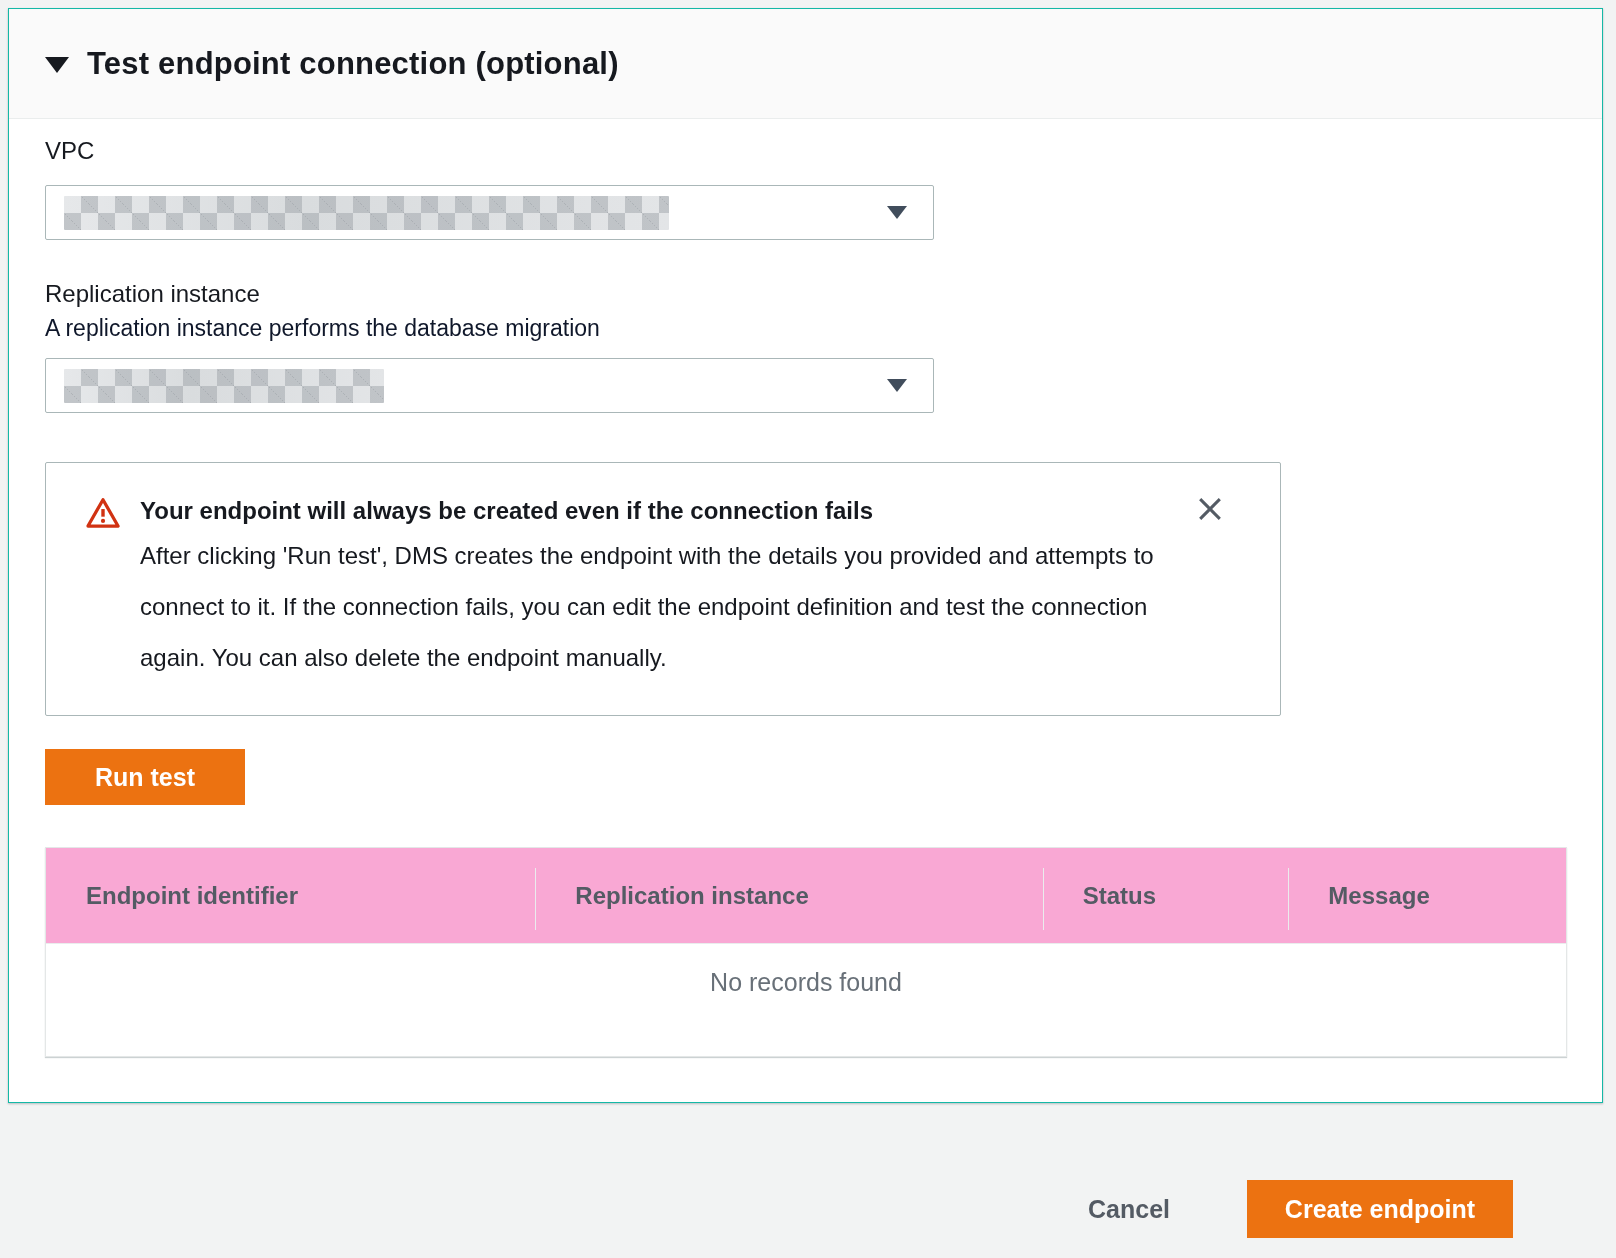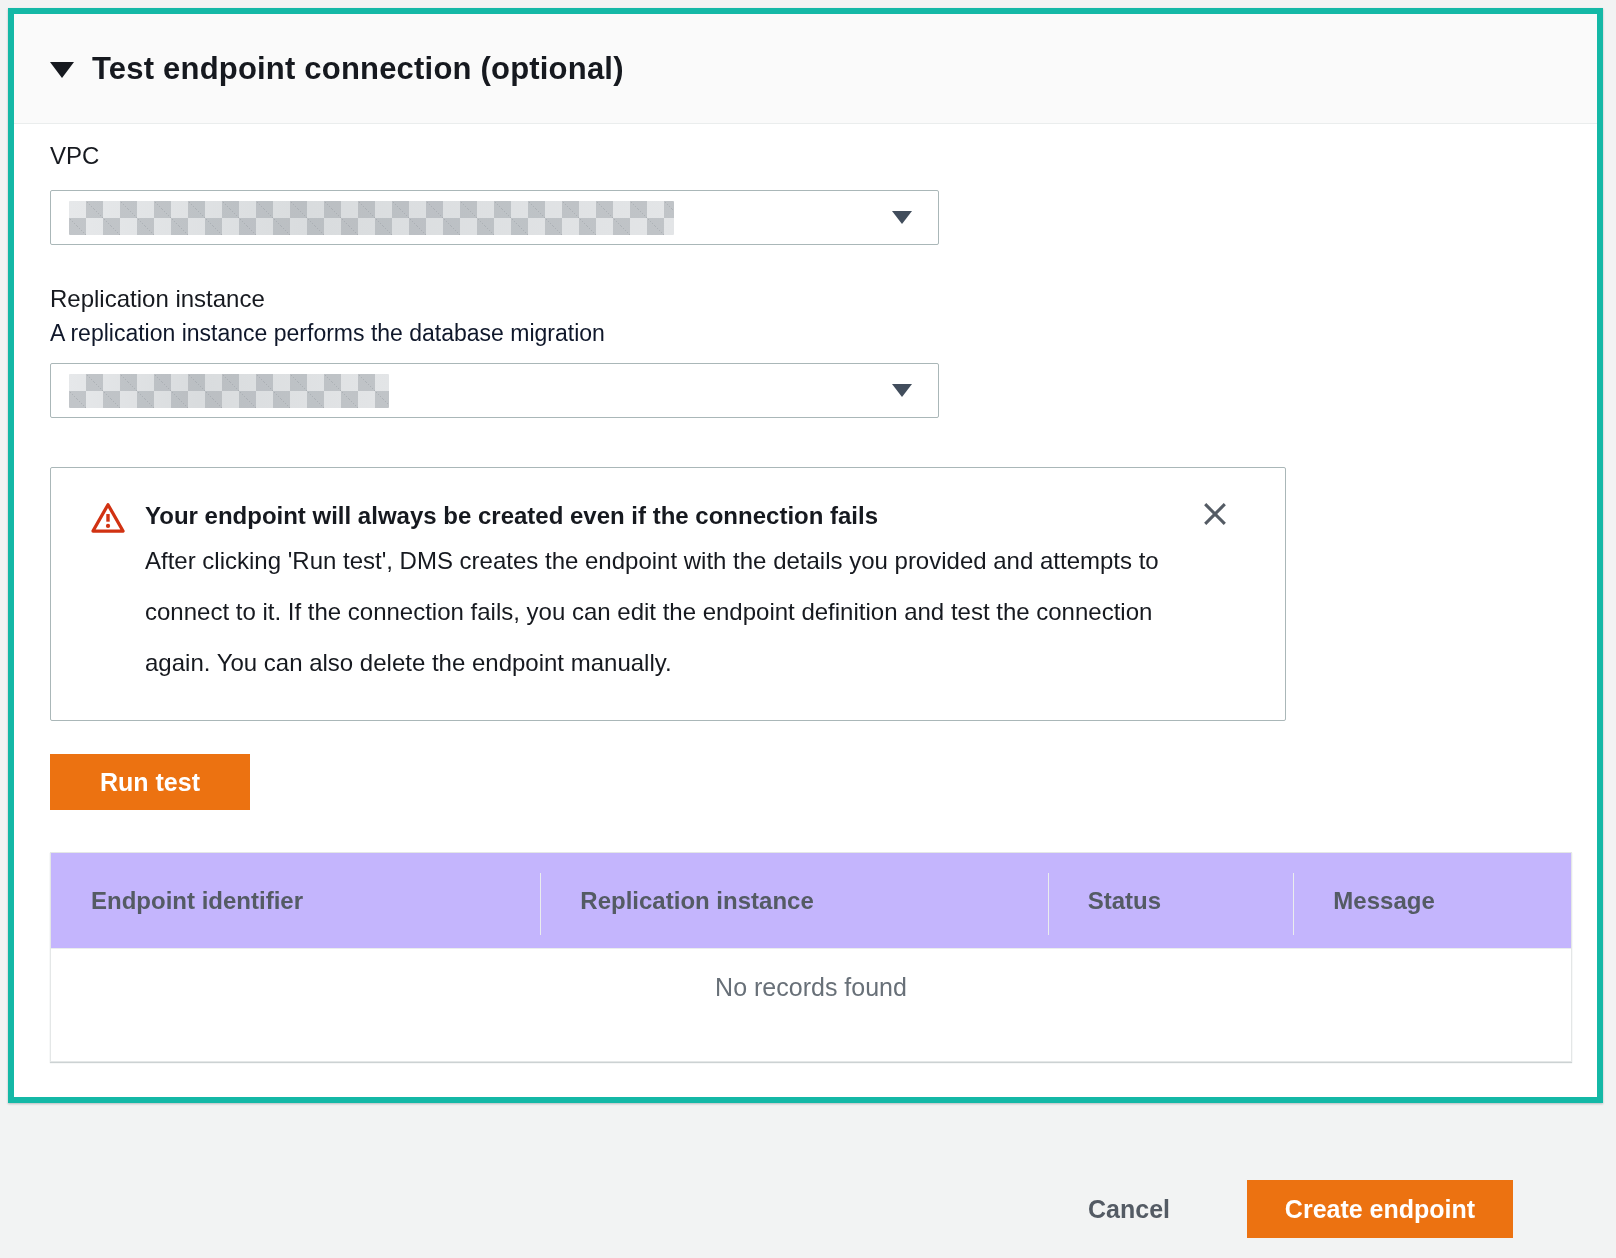--- a/index.html
+++ b/index.html
@@ -14,21 +14,21 @@
     height: 1258px;
     background: #f2f3f3;
     overflow: hidden;
   }
   
   .card {
     position: absolute;
     left: 8px; top: 8px;
     width: 1595px; height: 1095px;
     background: #ffffff;
-    border: 6px solid #14b8a6;
+    border: 1px solid #14b8a6;
     box-shadow: 0 1px 2px 0 rgba(0,28,36,0.25);
     box-sizing: border-box;
   }
   .card-header {
     height: 110px;
     background: #fafafa;
     border-bottom: 1px solid #eaeded;
     display: flex;
     align-items: center;
     padding-left: 36px;
@@ -162,21 +162,21 @@
     margin-top: 42px;
     width: 1522px;
     border: 1px solid #e4e7e7;
     box-shadow: 0 1px 1px 0 rgba(0,28,36,0.2);
     box-sizing: border-box;
     background: #ffffff;
   }
   .thead {
     display: flex;
     height: 95px;
-    background: #c4b5fd;
+    background: #f9a8d4;
     border-bottom: 1px solid #eaeded;
     align-items: center;
   }
   .th {
     position: relative;
     box-sizing: border-box;
     padding-left: 40px;
     font-size: 24px;
     font-weight: 700;
     color: #545b64;

